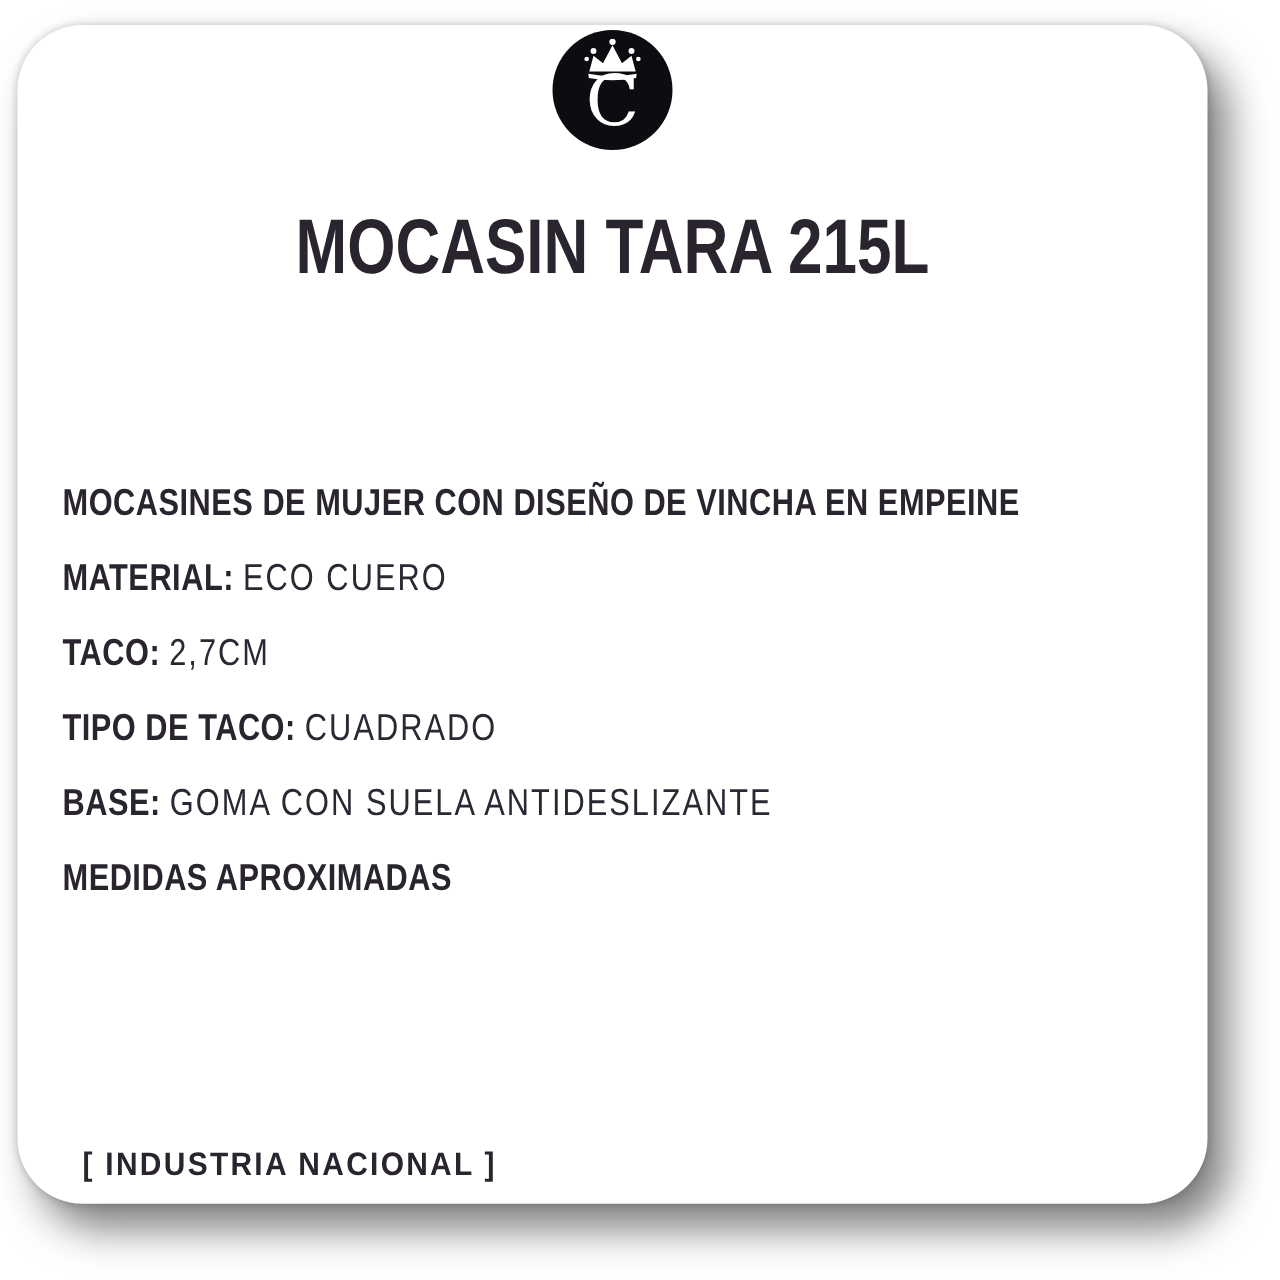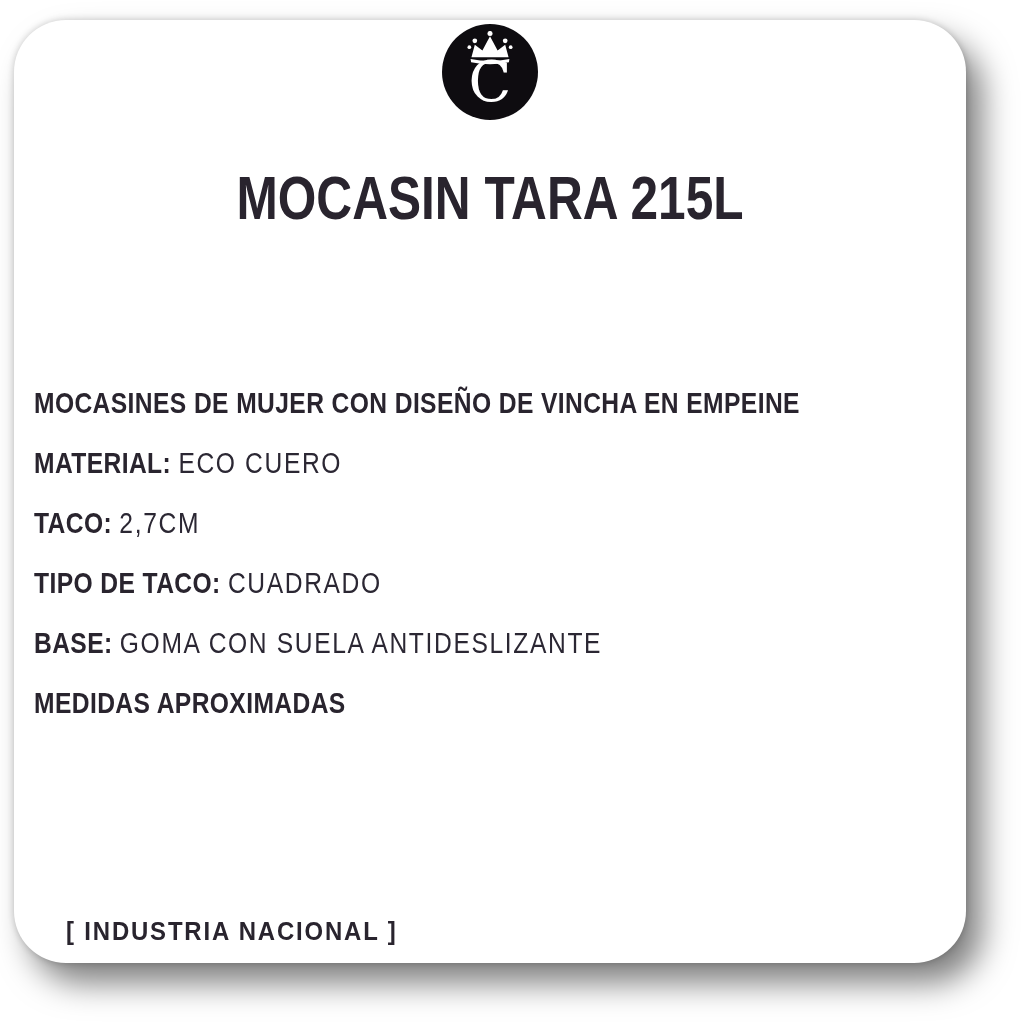--- a/index.html
+++ b/index.html
@@ -59,21 +59,21 @@
     font-size: 62px;
     line-height: 1;
     font-weight: bold;
     letter-spacing: 0px;
     transform: scaleX(0.80);
     color: var(--text);
     white-space: nowrap;
   }
   .specs {
     position: absolute;
-    top: 368px; left: 20px; right: 10px;
+    top: 368px; left: 36px; right: 10px;
   }
   .specs p {
     margin: 0 0 30px 0;
     font-size: 30px;
     line-height: 30px;
     white-space: nowrap;
     transform: scaleX(0.82);
     transform-origin: left center;
     font-weight: normal;
     letter-spacing: 0.5px;

